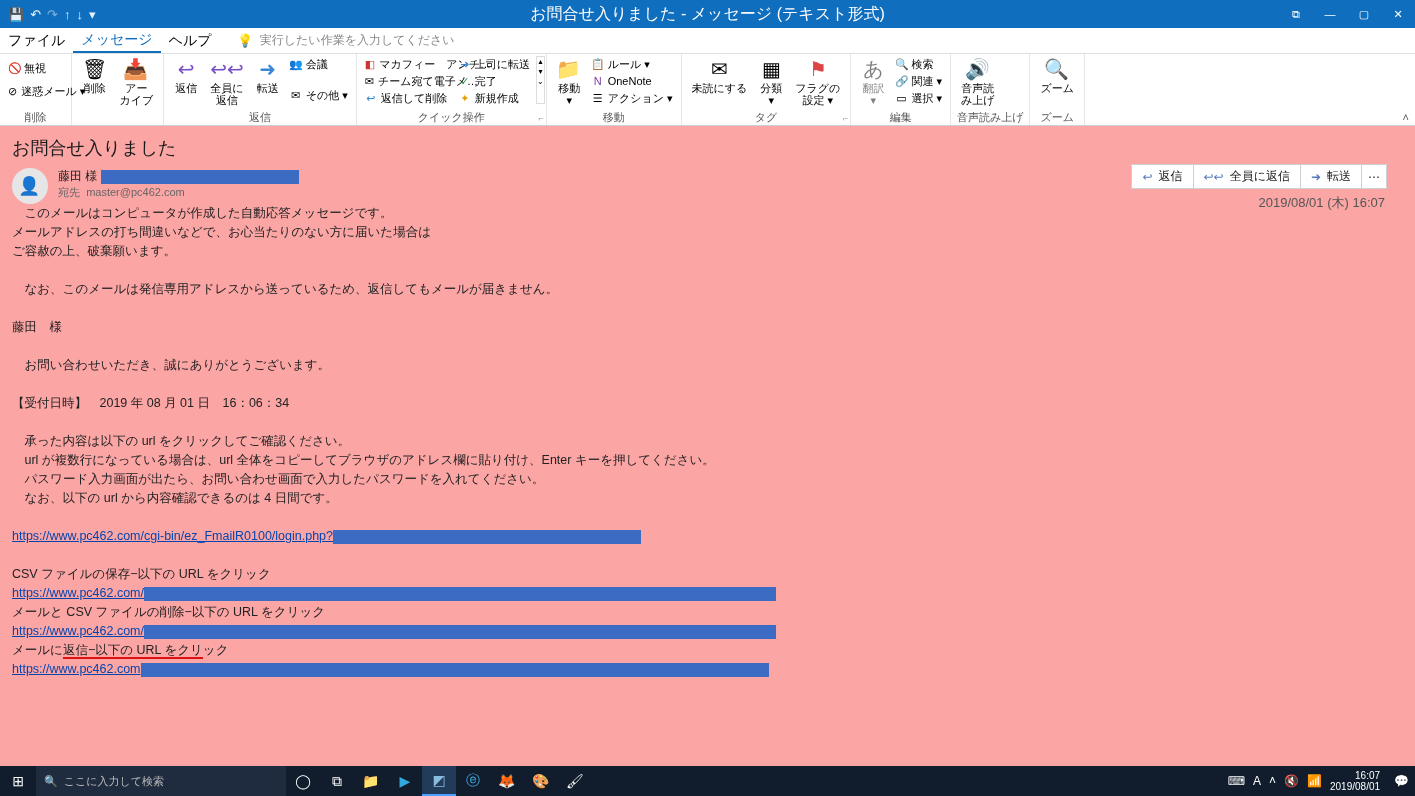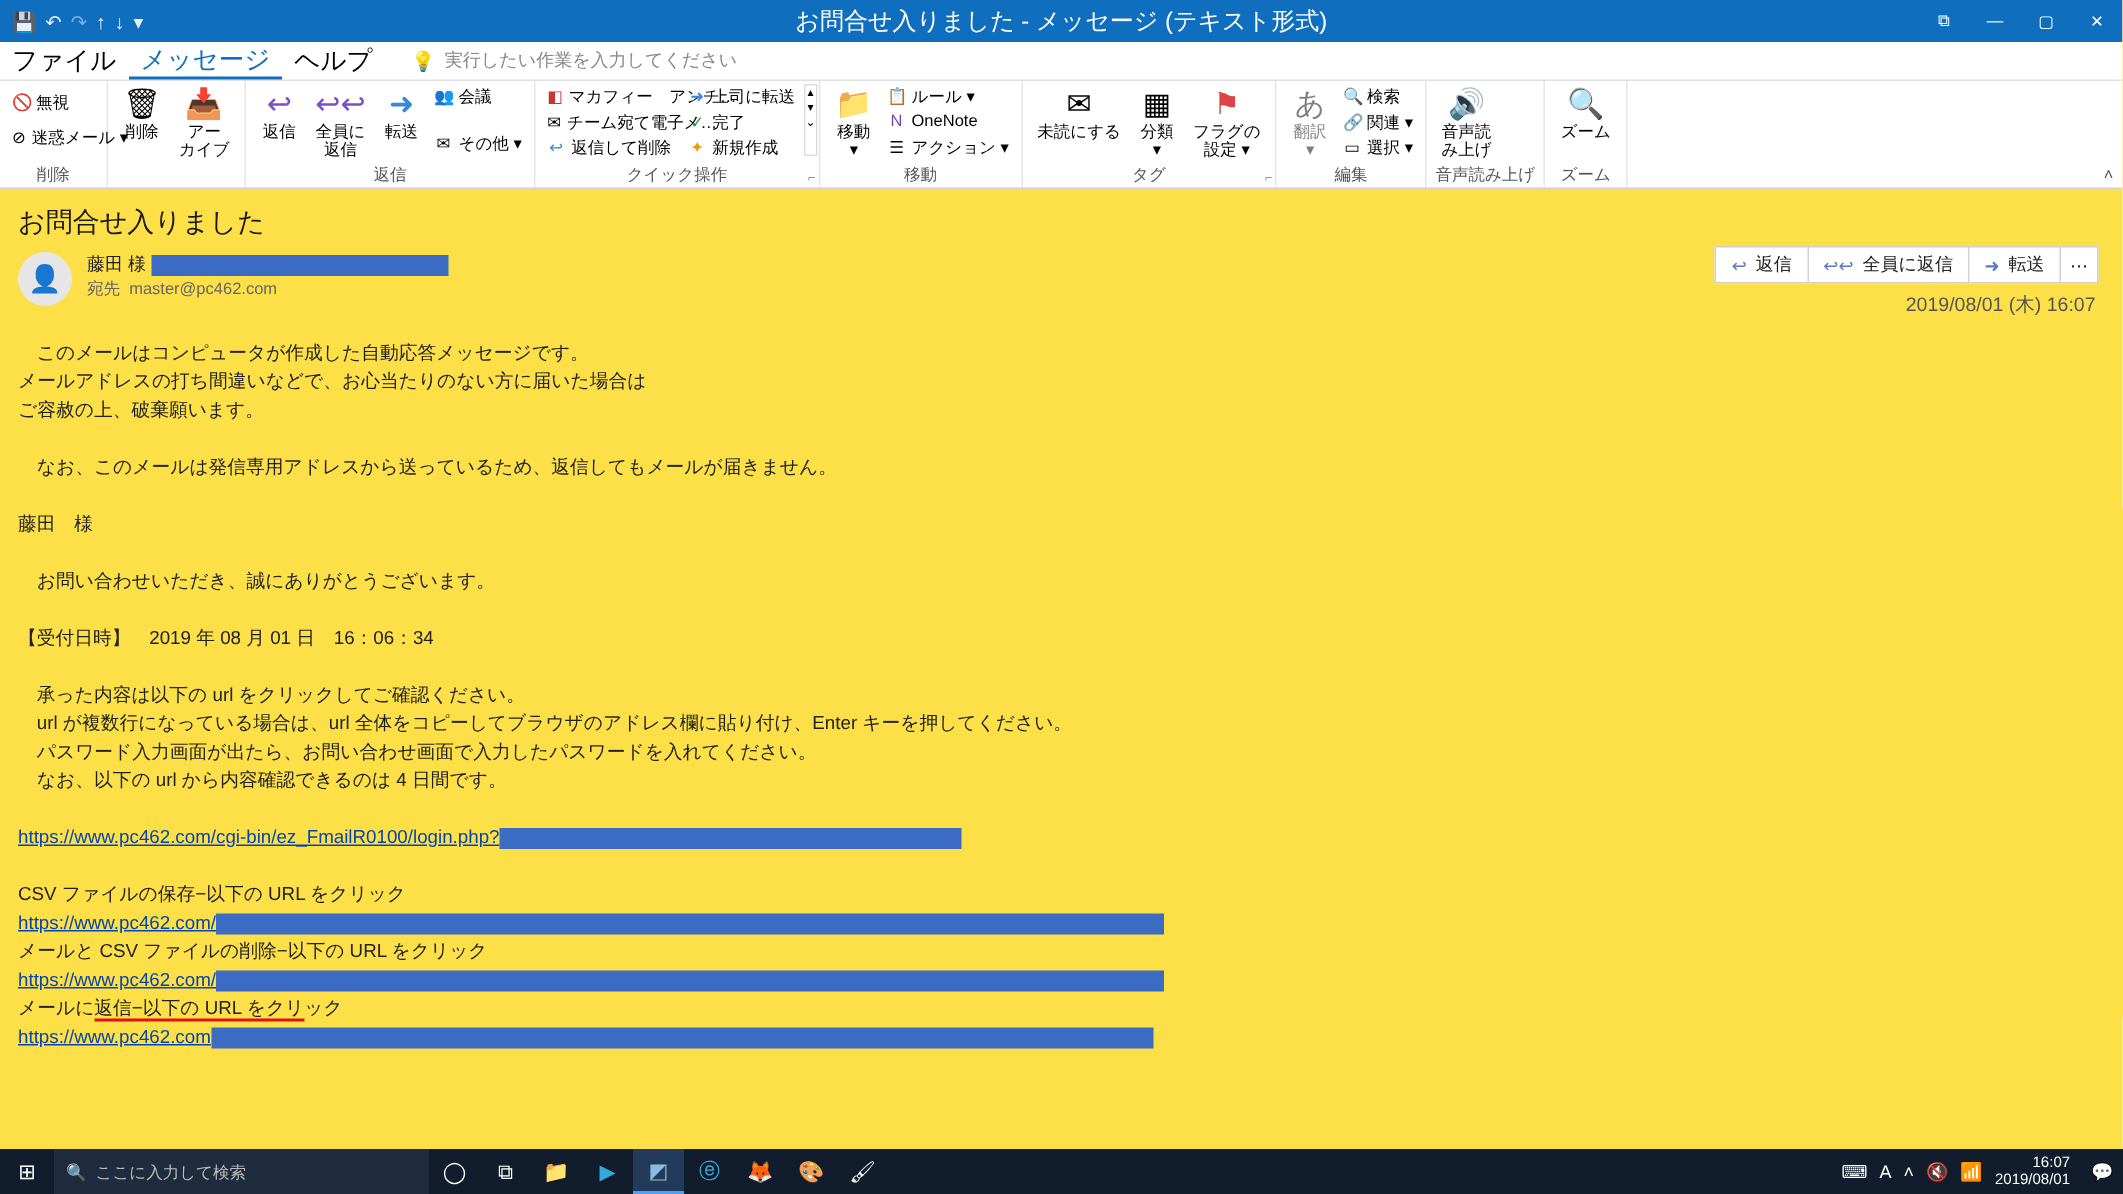--- a/index.html
+++ b/index.html
@@ -4,49 +4,49 @@
 <style>
   * { box-sizing: border-box; margin: 0; padding: 0; }
   html, body { width: 1415px; height: 796px; font-family: 'Yu Gothic UI', 'Meiryo', sans-serif; font-size: 12px; overflow: hidden; }
   .titlebar { background: #106ebe; color: #fff; height: 28px; display: flex; align-items: center; position: relative; }
   .titlebar .qa { display: flex; gap: 6px; padding-left: 8px; align-items: center; }
   .titlebar .qa span { font-size: 13px; opacity: .9; cursor: pointer; }
   .titlebar .title { position: absolute; left: 50%; transform: translateX(-50%); font-size: 16px; }
   .titlebar .win { margin-left: auto; display: flex; }
   .titlebar .win span { width: 34px; height: 28px; display: flex; align-items: center; justify-content: center; font-size: 11px; cursor: pointer; }
   .menubar { height: 26px; display: flex; align-items: center; border-bottom: 1px solid #e0e0e0; background:#fff; }
-  .menubar .tab { padding: 0 8px; height: 100%; display:flex; align-items:center; font-size: 17px; cursor:pointer; }
+  .menubar .tab { padding: 0 8px; height: 100%; display:flex; align-items:center; font-size: 14px; cursor:pointer; }
   .menubar .tab.active { border-bottom: 2px solid #106ebe; color: #106ebe; }
   .menubar .tell { margin-left: 18px; color: #888; display:flex; align-items:center; gap:6px; }
   .menubar .tell .bulb { font-size:13px; }
   .ribbon { height: 72px; background: #fff; border-bottom: 1px solid #d0d0d0; display: flex; position: relative; }
   .group { border-right: 1px solid #e6e6e6; padding: 2px 6px 0 6px; display:flex; flex-direction:column; justify-content:space-between; }
   .group .row { display:flex; gap:4px; align-items:flex-start; }
   .group .stack { display:flex; flex-direction:column; gap:1px; }
   .group .lbl { text-align:center; font-size:11px; color:#555; height:16px; line-height:16px; }
   .bigbtn { display:flex; flex-direction:column; align-items:center; gap:2px; padding:2px 4px; cursor:pointer; min-width:32px; }
   .bigbtn .icn { font-size:20px; height:22px; display:flex; align-items:center; }
   .bigbtn .t { font-size:11px; text-align:center; line-height:12px; }
   .smbtn { display:flex; align-items:center; gap:4px; font-size:11px; cursor:pointer; height:16px; padding:0 2px; white-space:nowrap; }
   .smbtn .icn { font-size:11px; width:12px; text-align:center; }
   .ribbon .collapse { position:absolute; right:6px; bottom:2px; font-size:11px; color:#555; cursor:pointer; }
-  .content { padding: 10px 16px 0 12px; background:#fde047; height: calc(796px - 28px - 26px - 72px - 30px); overflow:auto; color:#202020; }
+  .content { padding: 10px 28px 0 12px; background:#fca5a5; height: calc(796px - 28px - 26px - 72px - 30px); overflow:auto; color:#202020; }
   .subject { font-size:18px; font-weight:400; color:#1a1a1a; margin-bottom:8px; }
   .hdrrow { display:flex; align-items:flex-start; position:relative; }
   .avatar { width:36px; height:36px; border-radius:50%; background:#e6e6e6; display:flex; align-items:center; justify-content:center; margin-right:10px; color:#888; font-size:18px; }
   .fromblk { font-size:12px; }
   .from { display:flex; align-items:center; }
   .from .redact { display:inline-block; width:198px; height:14px; background:#3c6bc4; margin-left:4px; }
   .to { color:#666; font-size:11px; }
   .actions { position:absolute; right:0; top:-4px; display:flex; gap:0; }
   .actbtn { border:1px solid #d0d0d0; padding:3px 10px; font-size:12px; display:flex; align-items:center; gap:6px; cursor:pointer; background:#fff; }
   .actbtn + .actbtn { border-left:none; }
   .actbtn .ai { font-size:12px; color:#5a7bbd; }
   .timestamp { position:absolute; right:2px; top:26px; font-size:13px; color:#555; }
-  .body { margin-top:22px; font-size:12.5px; line-height:19px; color:#222; }
+  .body { font-size:12.5px; line-height:19px; color:#222; }
   .body p { margin:0; }
   .body a { color:#0645ad; text-decoration:underline; }
   .body .r1 { display:inline-block; height:14px; vertical-align:middle; background:#3c6bc4; }
   .body .uline { border-bottom:2px solid #d11; }
   .taskbar { position:fixed; left:0; bottom:0; width:1415px; height:30px; background:#111c2c; display:flex; align-items:center; color:#fff; font-size:11px; }
   .taskbar .start { width:36px; height:30px; display:flex; align-items:center; justify-content:center; font-size:14px; }
   .taskbar .search { background:#1f2b3e; height:30px; width:250px; display:flex; align-items:center; padding:0 8px; color:#bbb; gap:6px; }
   .taskbar .tbtn { width:34px; height:30px; display:flex; align-items:center; justify-content:center; font-size:14px; }
   .taskbar .tbtn.active { background:#223b5a; border-bottom:2px solid #4aa0ff; height:30px; }
   .taskbar .tray { margin-left:auto; display:flex; align-items:center; gap:8px; padding-right:6px; }

